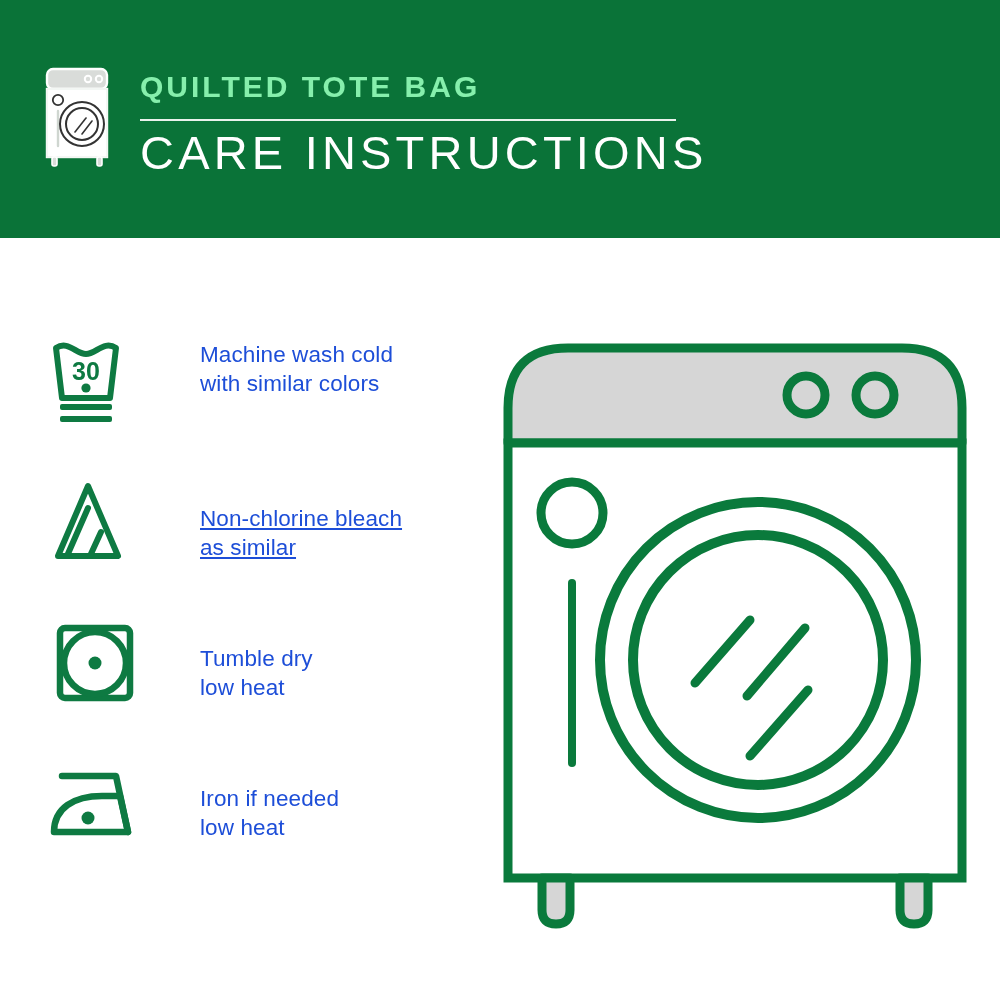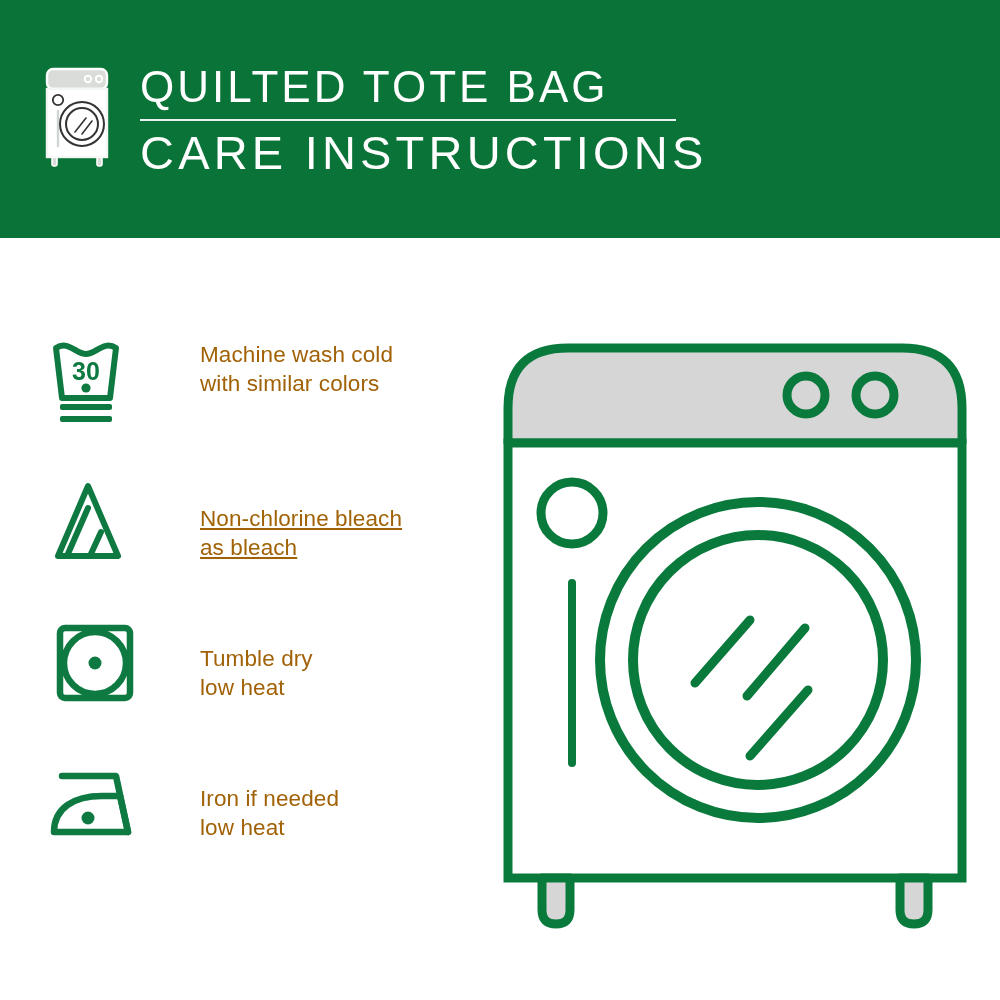--- a/index.html
+++ b/index.html
@@ -41,24 +41,24 @@
     flex: 0 0 auto;
     margin-top: 4px;
   }
   .header-text {
     margin-left: 30px;
     display: flex;
     flex-direction: column;
     align-items: flex-start;
   }
   .title-line1 {
-    color: #ffffff;
-    font-size: 44px;
+    color: #86efac;
+    font-size: 30px;
     line-height: 50px;
-    font-weight: 400;
+    font-weight: 700;
     letter-spacing: 3.0px;
     white-space: nowrap;
   }
   .title-rule {
     margin-top: 7px;
     margin-bottom: 6px;
     width: 536px;
     height: 2px;
     background: #e9f2ec;
   }
@@ -96,21 +96,21 @@
   .care-symbol {
     flex: 0 0 auto;
     width: 112px;
     height: 104px;
     display: flex;
     align-items: flex-start;
     justify-content: flex-start;
   }
   .care-text {
     margin-left: 38px;
-    color: #a16207;
+    color: #1d4ed8;
     font-size: 22.5px;
     line-height: 29px;
     font-weight: 400;
     letter-spacing: 0.1px;
     padding-top: 2px;
   }
   .care-row.r1 .care-text { padding-top: 2px; }
   .care-row.r2 .care-text { padding-top: 26px; text-decoration: underline; }
   .care-row.r3 .care-text { padding-top: 26px; }
   .care-row.r4 .care-text { padding-top: 26px; }
@@ -190,21 +190,21 @@
       <div class="care-row r2">
         <div class="care-symbol">
           <svg width="100" height="96" viewBox="0 0 100 96">
             <path d="M38 8 L68 78 L8 78 Z" fill="none" stroke="#0e7a42" stroke-width="6" stroke-linejoin="round"></path>
             <line x1="38" y1="30" x2="17" y2="78" stroke="#0e7a42" stroke-width="6" stroke-linecap="round"></line>
             <line x1="51" y1="54" x2="40" y2="78" stroke="#0e7a42" stroke-width="6" stroke-linecap="round"></line>
           </svg>
         </div>
         <div class="care-text">
           <span>Non-chlorine bleach</span>
-          <span>as bleach</span>
+          <span>as similar</span>
         </div>
       </div>
 
       <div class="care-row r3">
         <div class="care-symbol">
           <svg width="100" height="96" viewBox="0 0 100 96">
             <rect x="10" y="10" width="70" height="70" rx="5" fill="none" stroke="#0e7a42" stroke-width="6.5"></rect>
             <circle cx="45" cy="45" r="31" fill="none" stroke="#0e7a42" stroke-width="6.5"></circle>
             <circle cx="45" cy="45" r="6.5" fill="#0e7a42"></circle>
           </svg>

